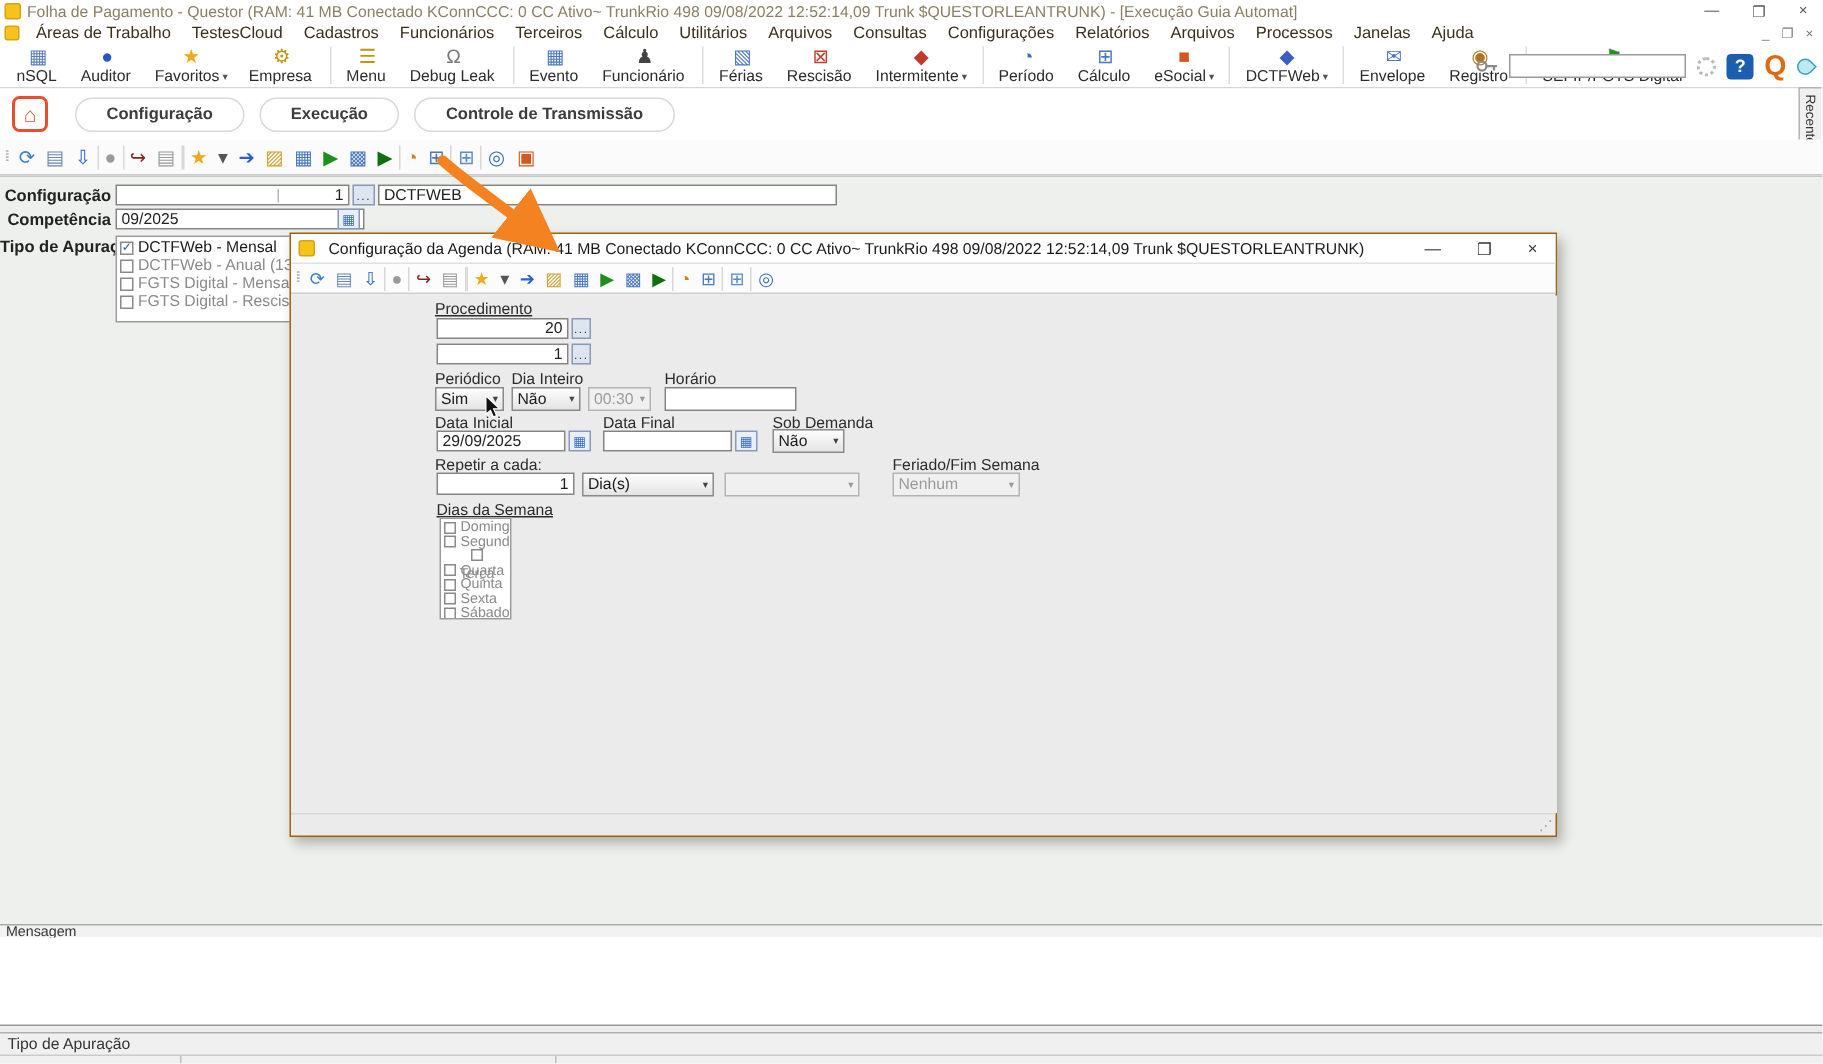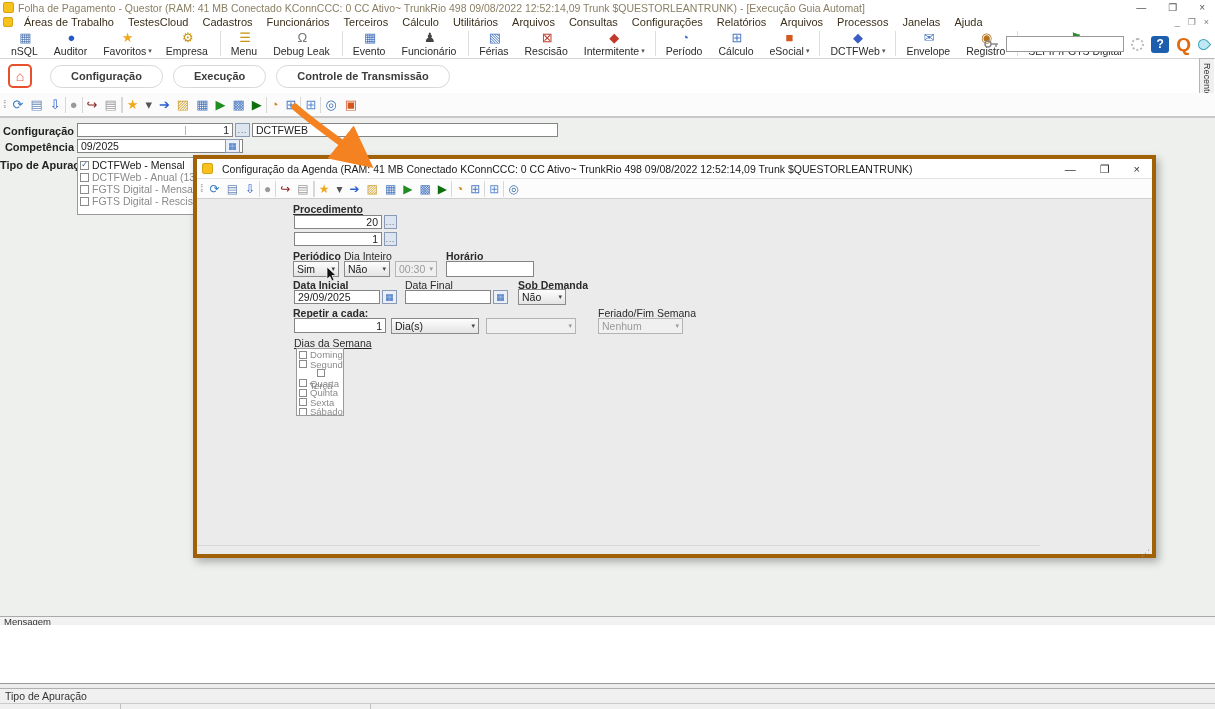--- a/index.html
+++ b/index.html
@@ -58,29 +58,29 @@
   .dotsbtn { position:absolute; height:14px; width:15px; background:#dde5f0; border:1px solid #8a9ab5; font-size:8px; letter-spacing:1px; display:flex; align-items:center; justify-content:center; color:#333; }
   .calbtn { position:absolute; height:14px; width:15px; background:#e9eef7; border:1px solid #8a9ab5; color:#3a6fc0; font-size:9px; display:flex; align-items:center; justify-content:center; }
   .caret-line { position:absolute; width:1px; height:9px; background:#b5b5b5; }
   .ck-panel { position:absolute; background:#fff; border:1px solid #9a9a9a; overflow:hidden; padding:1px 0 0 2px; }
   .ck-row { display:flex; align-items:center; height:12px; gap:3px; }
   .ckbox { width:9px; height:9px; border:1px solid #8a8a8a; background:#fff; font-size:8px; line-height:8px; color:#2b579a; display:flex; align-items:center; justify-content:center; flex:0 0 auto; }
   .ck-lbl { font-size:10.5px; color:#8a8a8a; white-space:nowrap; }
   .tipo-panel .ck-row:first-child .ck-lbl { color:#1a1a1a; }
 
   
-  .dlg { position:absolute; left:193px; top:155px; width:963px; height:403px; background:#ebebeb; border:4px solid #a16207; box-shadow:3px 4px 8px rgba(0,0,0,.28); z-index:40; }
+  .dlg { position:absolute; left:193px; top:155px; width:845px; height:403px; background:#ebebeb; border:1px solid #a16207; box-shadow:3px 4px 8px rgba(0,0,0,.28); z-index:40; }
   .dlg-title { position:absolute; left:0; top:0; width:100%; height:20px; background:#fff; display:flex; align-items:center; padding-left:5px; border-bottom:1px solid #e2e2e2; }
   .dlg-title .ttl { font-size:10.5px; color:#1a1a1a; white-space:nowrap; overflow:hidden; margin-left:5px; }
   .dlg-ctl { position:absolute; right:12px; top:0; height:20px; display:flex; gap:24px; align-items:center; color:#333; font-size:11px; }
   .dlg-toolbar { position:absolute; left:0; top:20px; width:100%; height:20px; background:#fcfcfc; border-bottom:1px solid #cfcfcf; display:flex; align-items:center; padding-left:3px; }
   .dlg-toolbar .si { font-size:12px; line-height:12px; }
   .dlg-body { position:absolute; left:1px; top:41px; width:843px; height:345px; background:#ebebeb; }
   .dlbl { position:absolute; font-size:10.5px; color:#2b2b2b; white-space:nowrap; }
-  .dlbl.b { font-weight:bold; }
+  .dlbl.b { font-weight:normal; }
   .dlbl.u { text-decoration:underline; }
   .select { position:absolute; height:16px; border:1px solid #8a8a8a; background:linear-gradient(#fdfdfd,#e4e4e4); display:flex; align-items:center; justify-content:space-between; padding:0 3px; font-size:10.5px; color:#1a1a1a; }
   .select .car { font-size:7px; color:#444; }
   .select.dis { background:#f0f0f0; color:#9a9a9a; border-color:#b4b4b4; }
   .select.dis .car { color:#9a9a9a; }
   .ro { color:#8f98a8; }
   .hl { background:#e3edf8; color:#5a6b80; }
   .dlg-status { position:absolute; left:0; top:387px; width:843px; height:15px; background:#f6f6f6; border-top:1px solid #b5b5b5; display:flex; align-items:center; padding-left:4px; font-size:10.5px; color:#222; }
   .dlg-gap { position:absolute; left:0; top:386px; width:843px; height:1px; background:#d8d8d8; }
   .dlg-grip { position:absolute; right:2px; top:389px; color:#9a9a9a; font-size:9px; }

